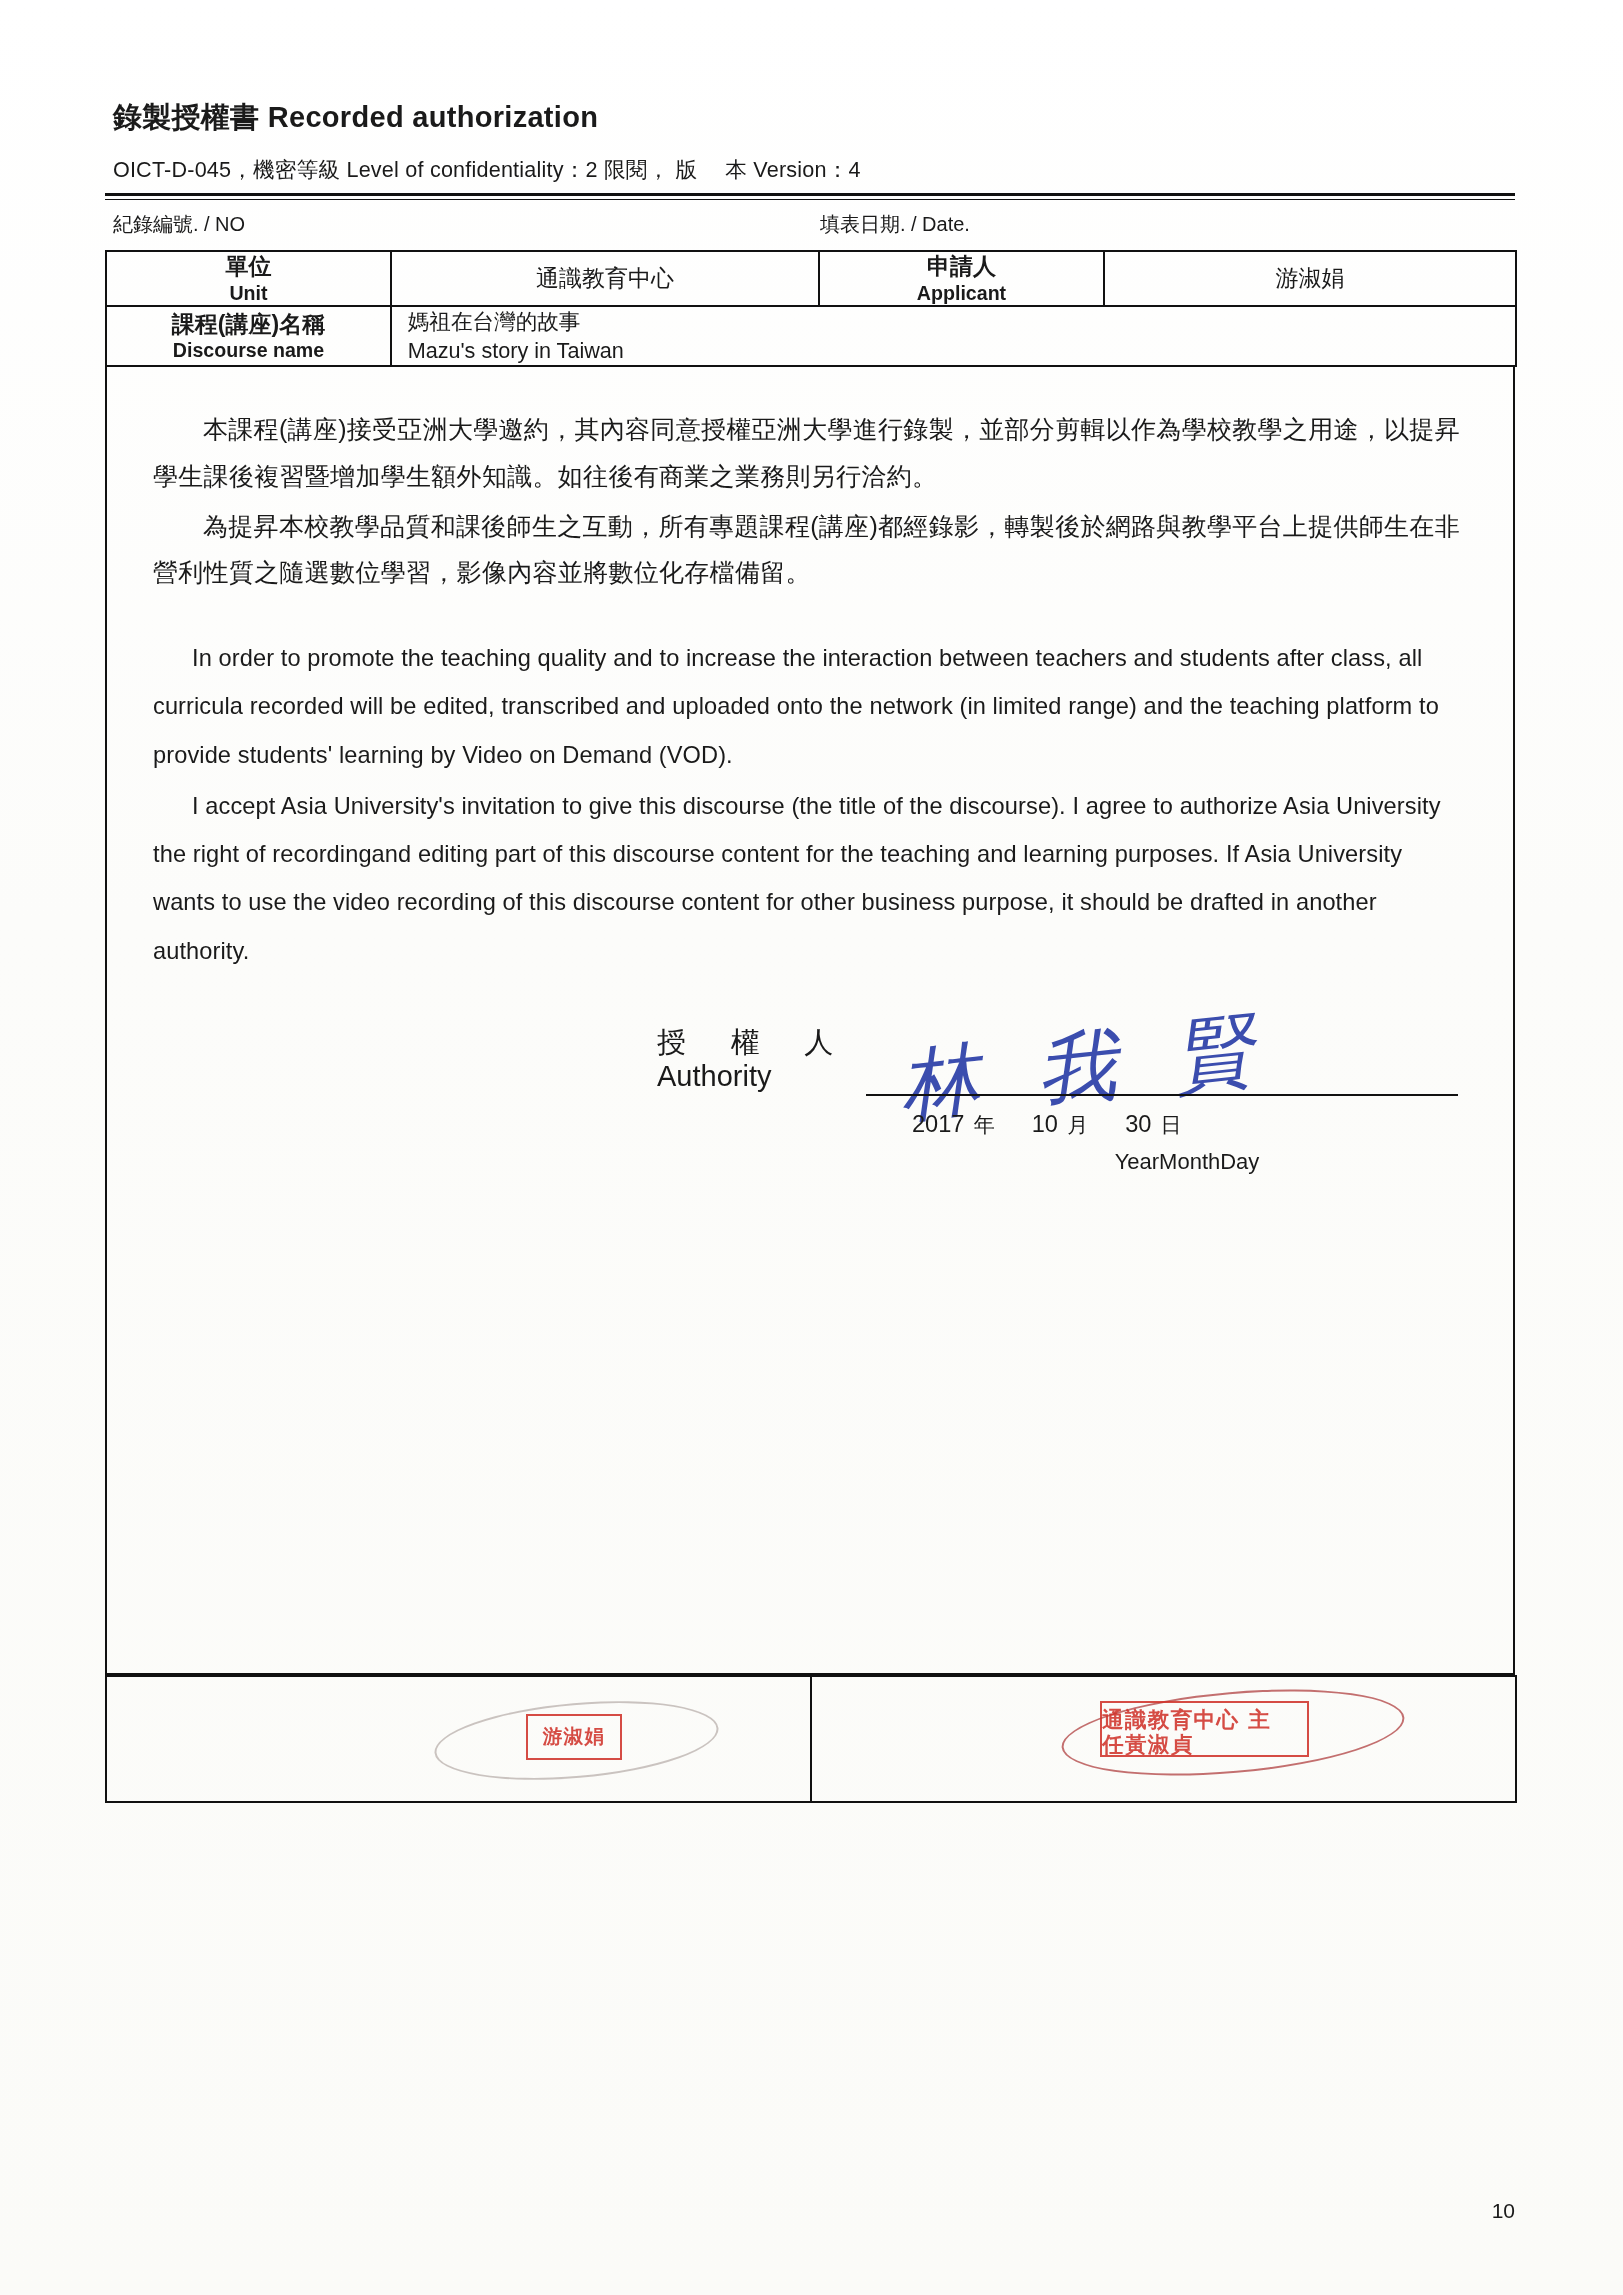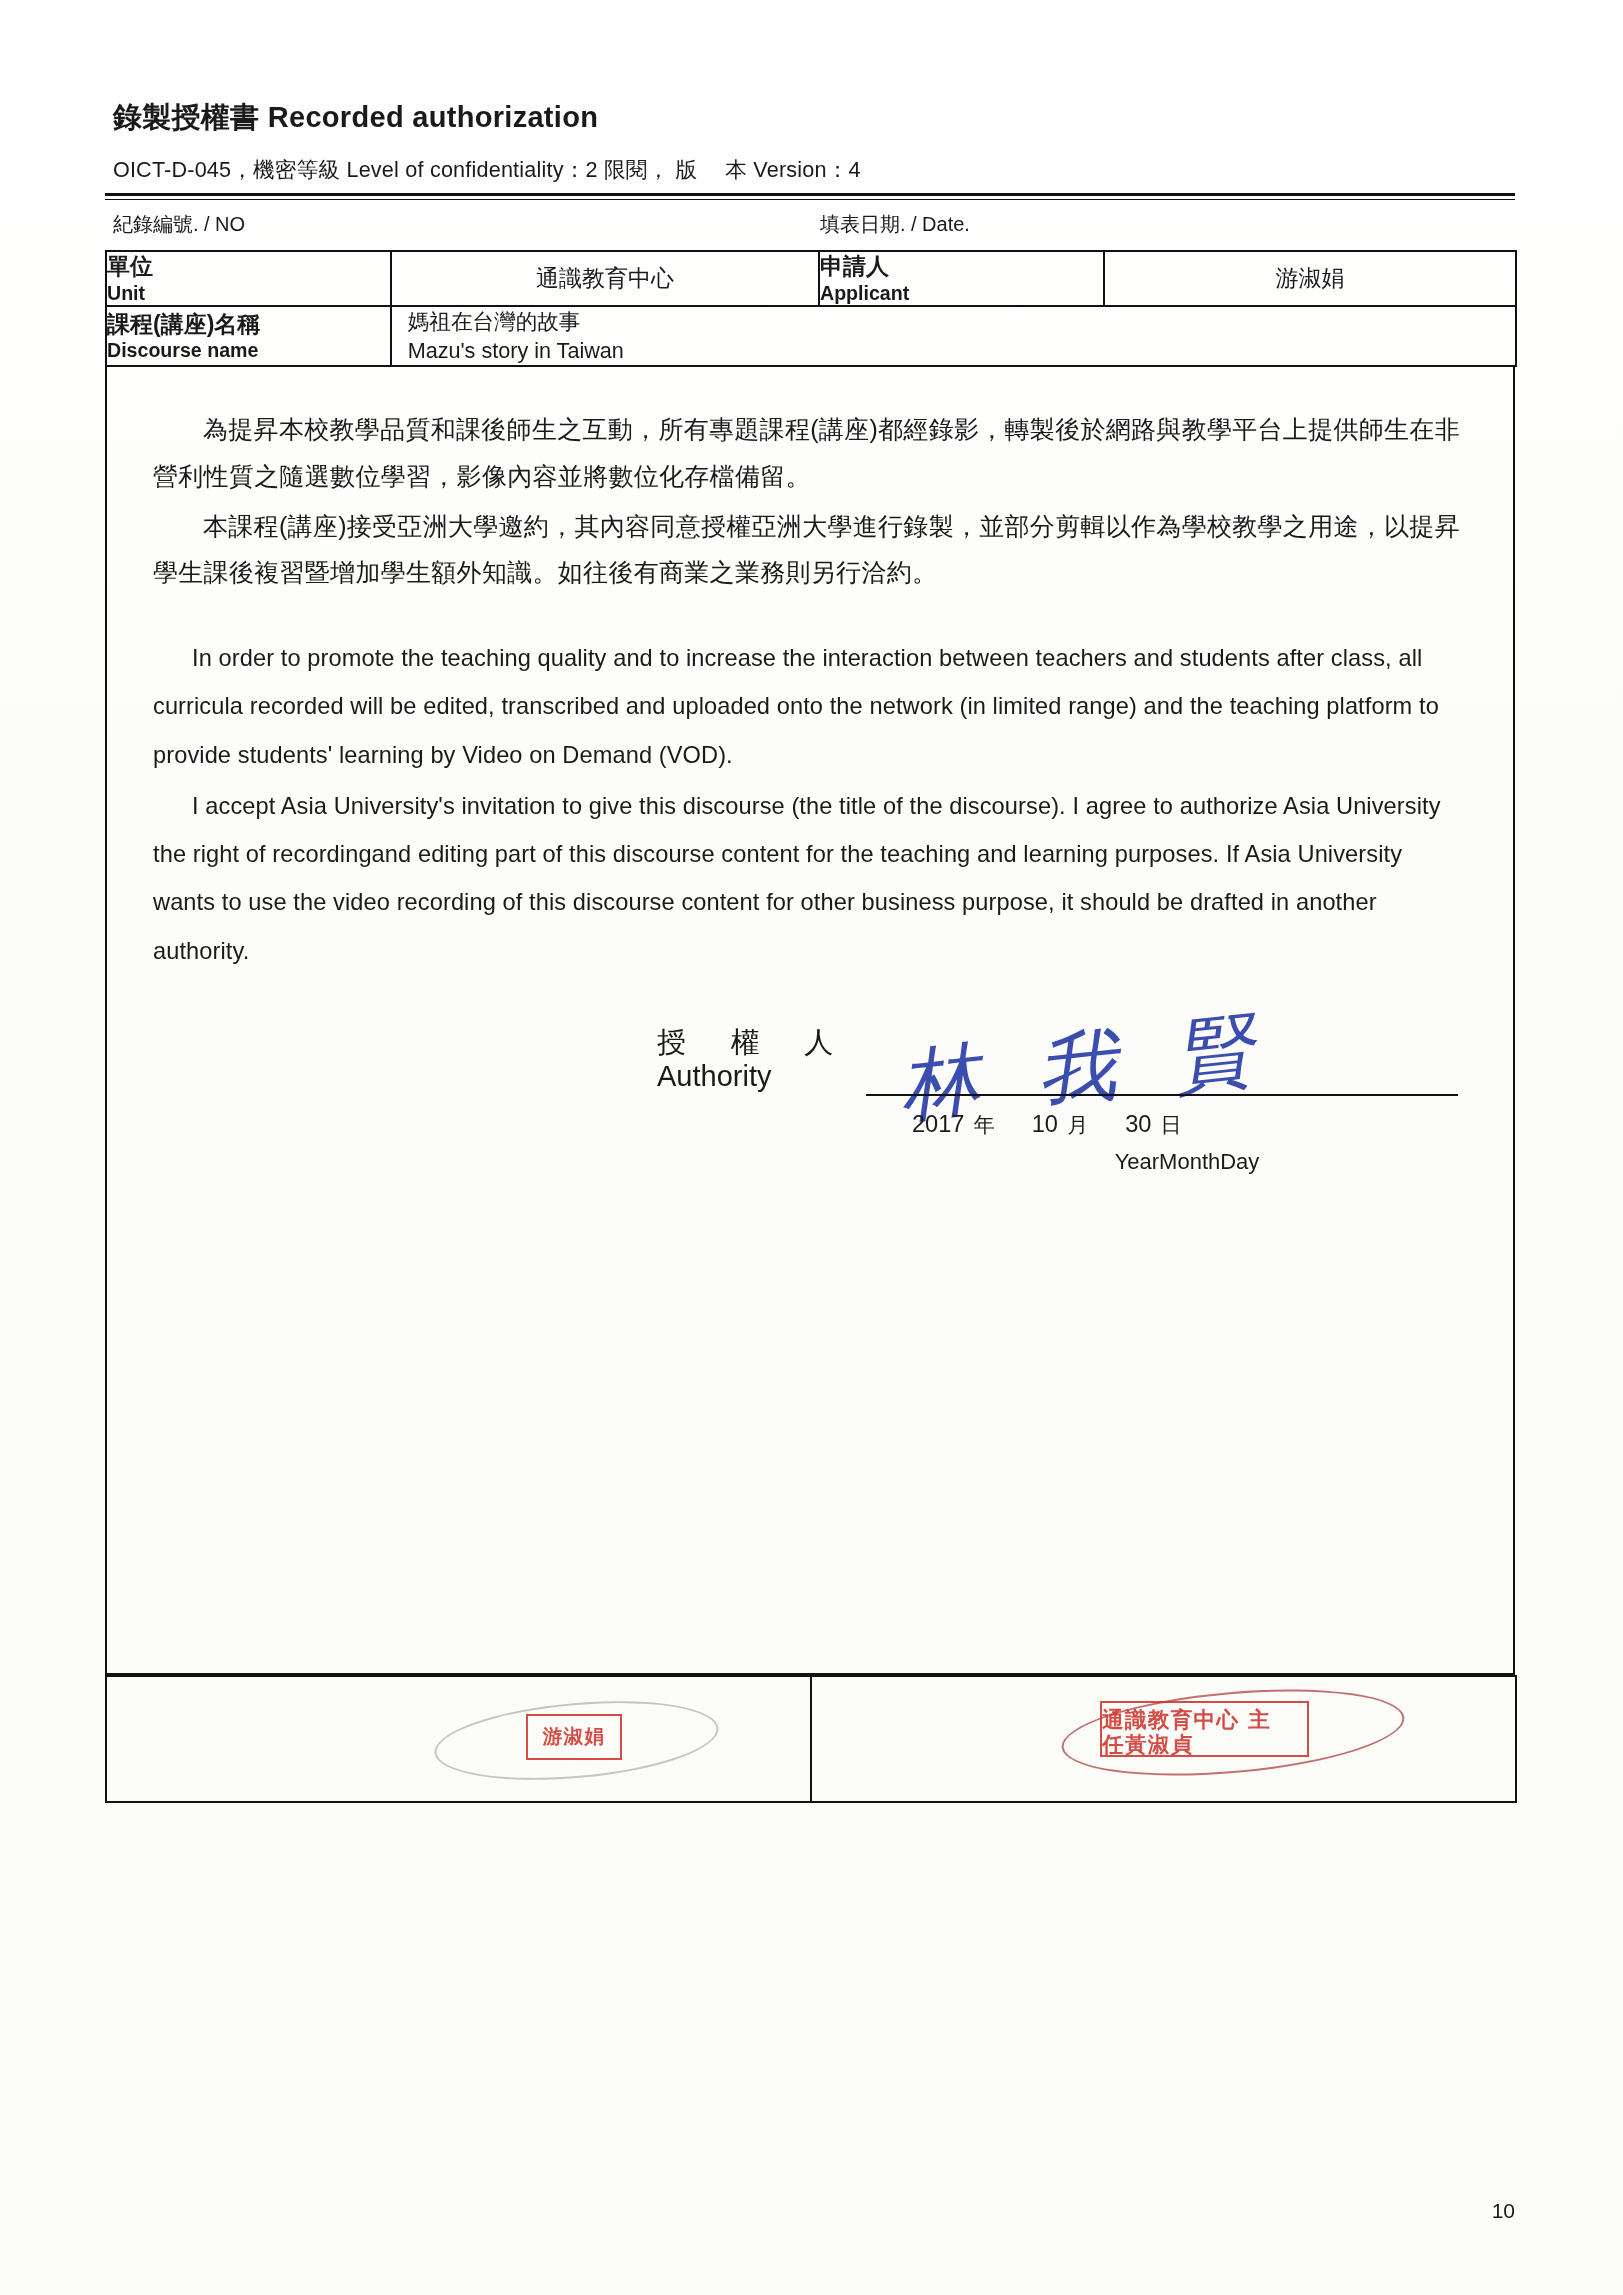--- a/index.html
+++ b/index.html
@@ -66,21 +66,21 @@
     border-collapse: collapse;
     width: 1410px;
     table-layout: fixed;
   }
   table.form td {
     border: 2px solid #111;
     padding: 0;
     vertical-align: middle;
   }
   .cell-label {
-    text-align: left;
+    text-align: center;
     font-weight: bold;
     line-height: 1.25;
     padding: 9.2px 3.9px;
   }
   .cell-label .cn { font-size: 23px; display: block; }
   .cell-label .en { font-size: 19.6px; display: block; }
   .cell-value {
     text-align: center;
     font-size: 23px;
     padding: 11.8px 6.5px;
@@ -288,22 +288,22 @@
           </td>
           <td class="cell-value left" colspan="3">
             <span class="cn">媽祖在台灣的故事</span>
             <span class="en">Mazu's story in Taiwan</span>
           </td>
         </tr>
       </tbody>
     </table>
 
     <div class="body-box">
+      <p class="cn-para">本課程(講座)接受亞洲大學邀約，其內容同意授權亞洲大學進行錄製，並部分剪輯以作為學校教學之用途，以提昇學生課後複習暨增加學生額外知識。如往後有商業之業務則另行洽約。</p>
       <p class="cn-para">為提昇本校教學品質和課後師生之互動，所有專題課程(講座)都經錄影，轉製後於網路與教學平台上提供師生在非營利性質之隨選數位學習，影像內容並將數位化存檔備留。</p>
-      <p class="cn-para">本課程(講座)接受亞洲大學邀約，其內容同意授權亞洲大學進行錄製，並部分剪輯以作為學校教學之用途，以提昇學生課後複習暨增加學生額外知識。如往後有商業之業務則另行洽約。</p>
       <div class="gap"></div>
       <p class="en-para">In order to promote the teaching quality and to increase the interaction between teachers and students after class, all curricula recorded will be edited, transcribed and uploaded onto the network (in limited range) and the teaching platform to provide students' learning by Video on Demand (VOD).</p>
       <p class="en-para">I accept Asia University's invitation to give this discourse (the title of the discourse). I agree to authorize Asia University the right of recordingand editing part of this discourse content for the teaching and learning purposes. If Asia University wants to use the video recording of this discourse content for other business purpose, it should be drafted in another authority.</p>
 
       <div class="sign-area">
         <div class="sign-label">
           <span class="cn">授 權 人</span>
           <span class="en">Authority</span>
         </div>
         <div class="signature">林 我 賢</div>

